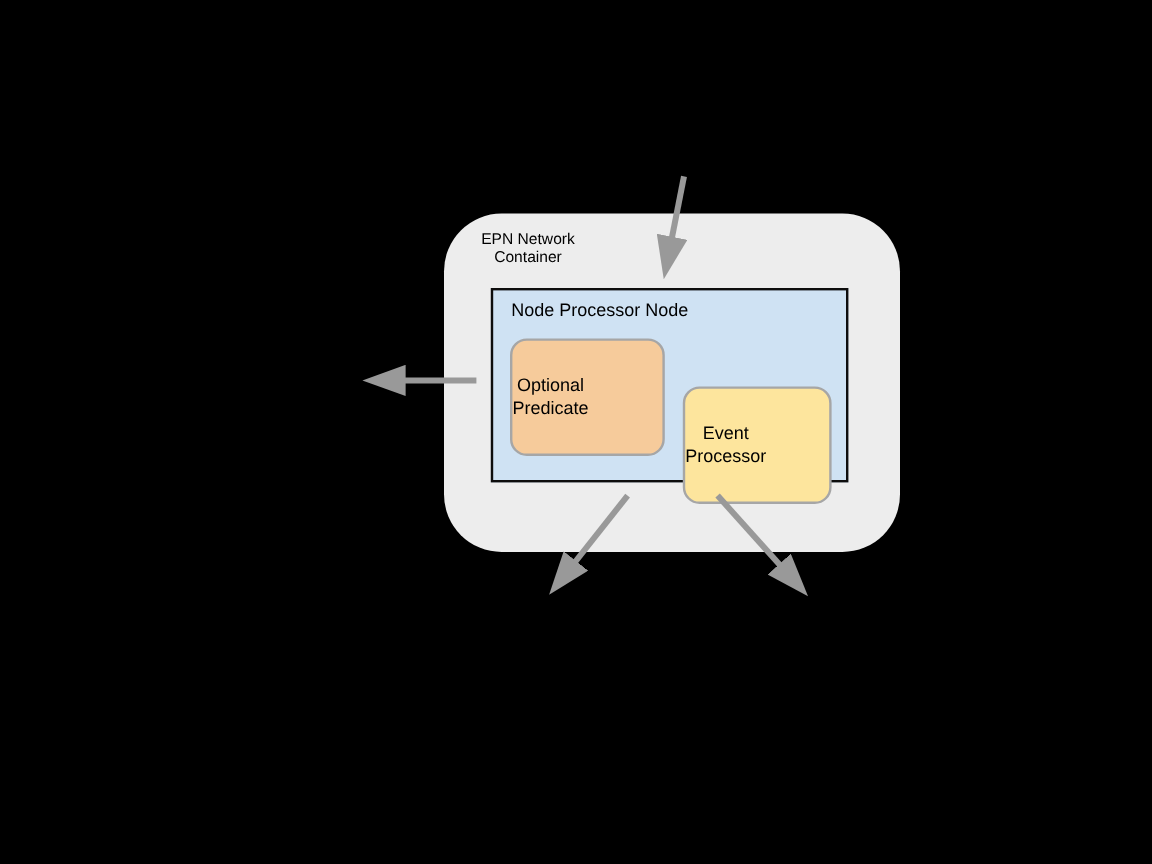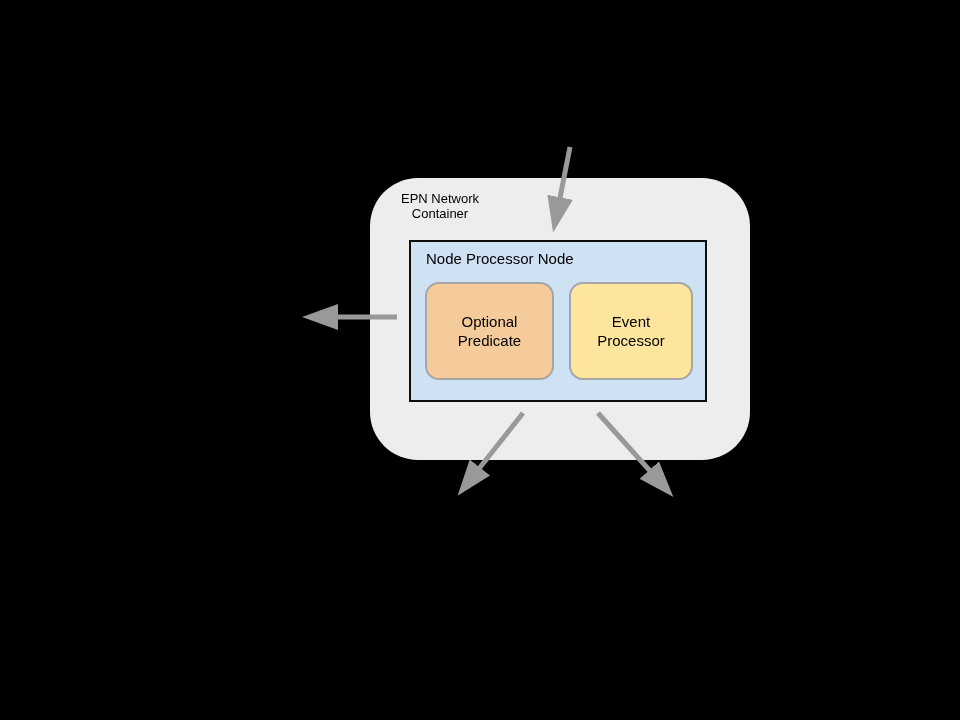--- a/index.html
+++ b/index.html
@@ -55,35 +55,36 @@
   }
   .inner-box {
     position: absolute;
     top: 40px;
     height: 98px;
     box-sizing: border-box;
     border: 2px solid var(--inner-border, #a6a6a6);
     border-radius: 14px;
     display: flex;
     align-items: center;
-    justify-content: center;
+    justify-content: flex-start;
     text-align: center;
     font-size: 15px;
     line-height: 19px;
   }
   .inner-box span { white-space: pre-line; }
   .predicate-box {
     left: 14px;
     width: 129px;
     background: var(--predicate-fill, #f6cb9b);
   }
   .processor-box {
     left: 158px;
     width: 124px;
     background: var(--processor-fill, #fde59d);
+    margin-top: 40px;
   }
   svg.arrows {
     position: absolute;
     left: 0;
     top: 0;
     width: 960px;
     height: 720px;
     pointer-events: none;
   }
   svg.arrows line {

